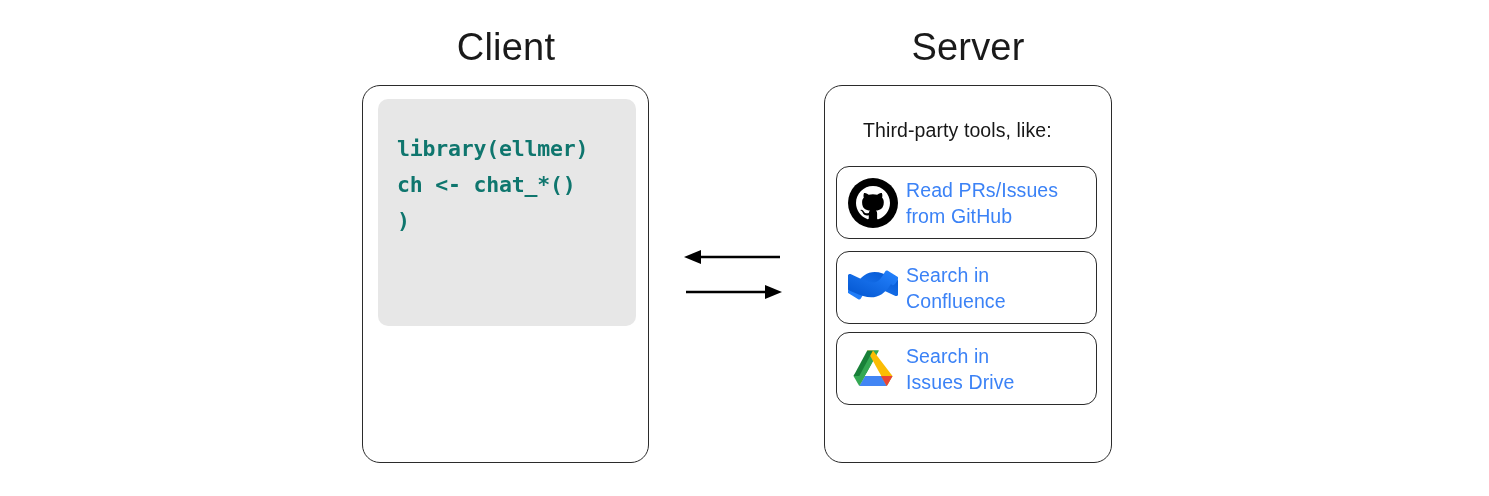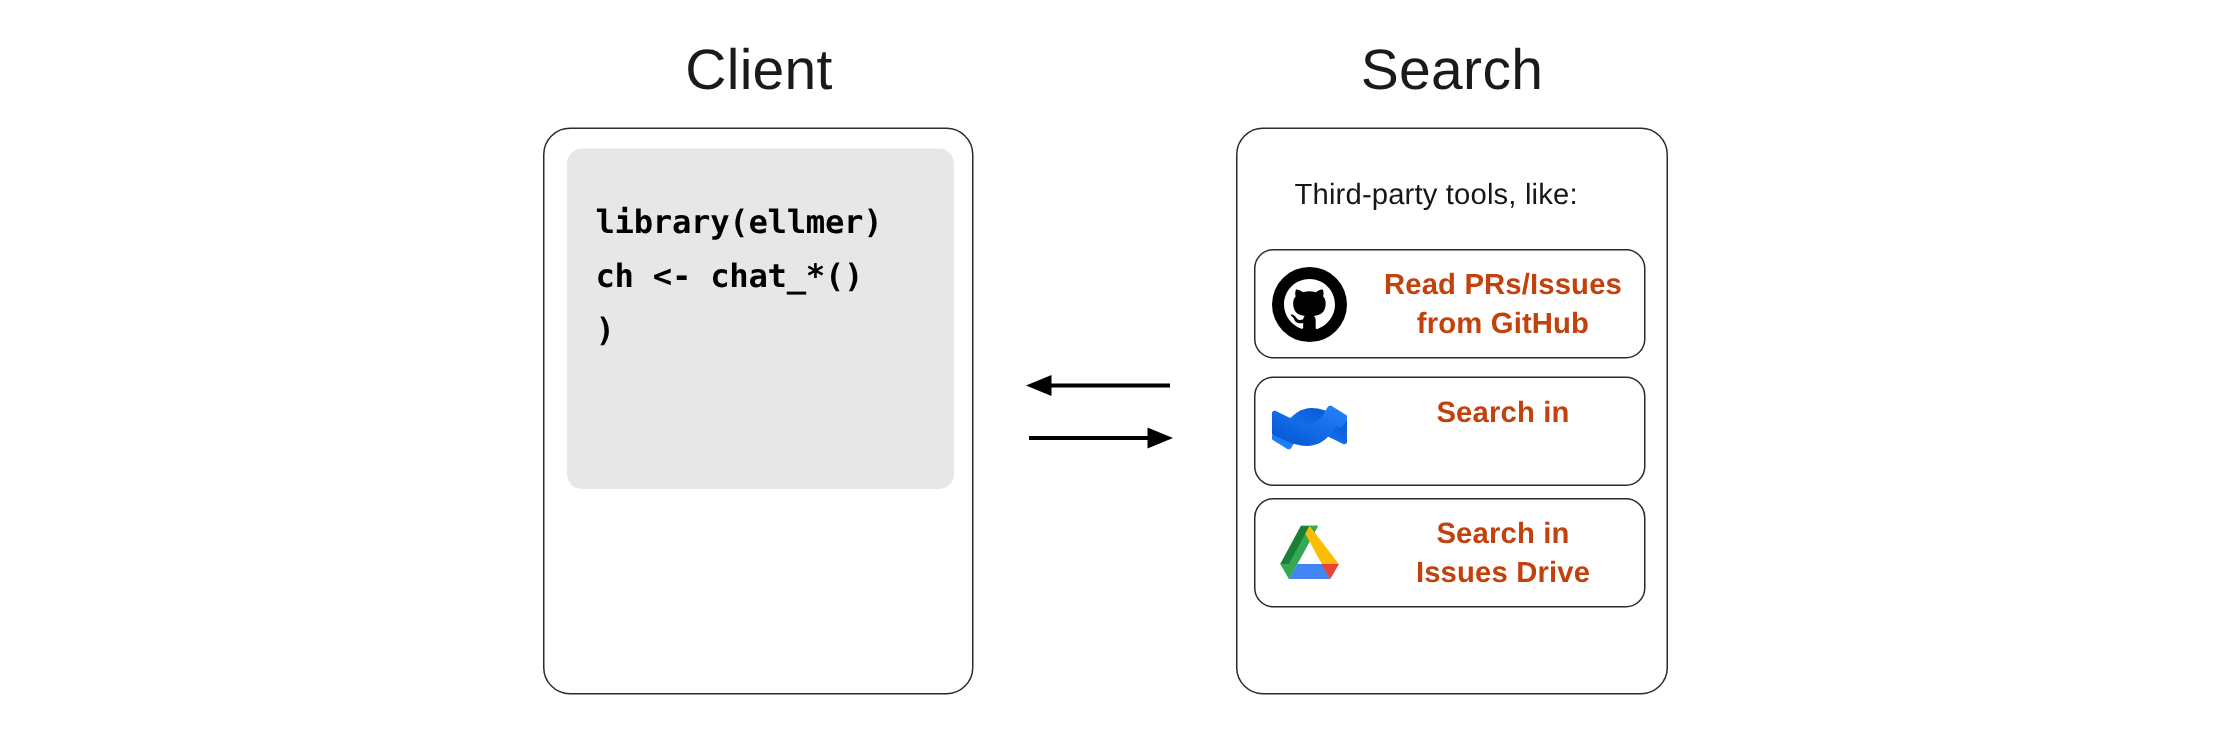--- a/index.html
+++ b/index.html
@@ -55,21 +55,21 @@
     height: 227px;
     background: #e7e7e7;
     border-radius: 10px;
     box-sizing: border-box;
     padding: 32px 0 0 19px;
   }
   .code-line {
     font-family: "DejaVu Sans Mono", "Liberation Mono", monospace;
     font-size: 21.5px;
     font-weight: bold;
-    color: #000000;
+    color: #0f766e;
     line-height: 36px;
     white-space: pre;
     letter-spacing: -0.2px;
   }
 
   
   #arrows {
     position: absolute;
     left: 676px;
     top: 238px;
@@ -107,25 +107,25 @@
     left: 11px;
     top: 11px;
     width: 50px;
     height: 50px;
   }
   .tool-label {
     position: absolute;
     right: -2px;
     top: 11px;
     width: 192px;
-    text-align: center;
+    text-align: left;
     font-size: 19.5px;
     line-height: 25.5px;
-    color: #c2410c;
-    font-weight: 700;
+    color: #3b82f6;
+    font-weight: 400;
     letter-spacing: 0.1px;
   }
   .tool-label span { display: block; white-space: nowrap; }
 </style>
 </head>
 <body>
 
 <div id="stage">
 
   <div class="panel-title" id="client-title">Client</div>
@@ -144,21 +144,21 @@
       <line x1="104" y1="19" x2="22" y2="19" stroke="#000000" stroke-width="2.6"></line>
       <polygon points="8,19 25,12 25,26" fill="#000000"></polygon>
     </g>
 
     <g>
       <line x1="10" y1="54" x2="92" y2="54" stroke="#000000" stroke-width="2.6"></line>
       <polygon points="106,54 89,47 89,61" fill="#000000"></polygon>
     </g>
   </svg>
 
-  <div class="panel-title" id="server-title">Search</div>
+  <div class="panel-title" id="server-title">Server</div>
 
   <div class="panel" id="server-panel">
 
     <div id="server-caption">Third-party tools, like:</div>
 
     <div class="tool-card" id="tool-card-0">
       <svg class="tool-icon" viewBox="0 0 100 100">
         <circle cx="50" cy="50" r="50" fill="#000000"></circle>
         <path fill="#ffffff" d="M50 16c-18.8 0-34 15.2-34 34 0 15 9.8 27.8 23.3 32.3 1.7.3 2.3-.7 2.3-1.6 0-.8 0-3.4-.05-6.2-9.5 2.1-11.5-4-11.5-4-1.55-3.95-3.8-5-3.8-5-3.1-2.1.24-2.06.24-2.06 3.4.24 5.2 3.5 5.2 3.5 3.05 5.2 8 3.7 9.95 2.83.3-2.2 1.2-3.7 2.15-4.56-7.6-.86-15.6-3.8-15.6-16.9 0-3.74 1.35-6.8 3.5-9.2-.35-.86-1.5-4.34.34-9.05 0 0 2.85-.9 9.35 3.5 2.7-.76 5.6-1.13 8.5-1.15 2.9.02 5.8.39 8.5 1.15 6.5-4.4 9.35-3.5 9.35-3.5 1.85 4.71.7 8.19.35 9.05 2.15 2.4 3.5 5.46 3.5 9.2 0 13.14-8 16.03-15.65 16.87 1.25 1.07 2.35 3.16 2.35 6.37 0 4.6-.05 8.3-.05 9.43 0 .92.6 1.99 2.35 1.65C74.25 77.77 84 64.98 84 50c0-18.8-15.2-34-34-34z"></path>
       </svg>
@@ -178,20 +178,21 @@
           <linearGradient id="confGradBot" x1="100%" y1="0%" x2="0%" y2="100%">
             <stop offset="0%" stop-color="#0052CC"></stop>
             <stop offset="100%" stop-color="#2684FF"></stop>
           </linearGradient>
         </defs>
         <path fill="url(#confGradBot)" d="M11 74.5c-1.6 2.6-3.4 5.6-4.9 8 -1.1 1.9-.5 4.3 1.4 5.4l20.6 12.7c1.9 1.2 4.5.6 5.6-1.4 1.3-2.2 3-5 4.8-8 12.7-21 25.5-18.4 48.5-7.4l20.4 9.7c2 .95 4.4.06 5.3-2l9.8-22.2c.9-2-.02-4.4-2-5.3 -4.3-2-12.9-6.1-20.6-9.8C66.6 36.2 43 37.1 22.3 70.5 18.3 64.7 14.6 69 11 74.5Z" transform="translate(-6,-22) scale(0.94)"></path>
         <path fill="url(#confGradTop)" d="M89 25.5c1.6-2.6 3.4-5.6 4.9-8 1.1-1.9.5-4.3-1.4-5.4L71.9-.6c-1.9-1.2-4.5-.6-5.6 1.4-1.3 2.2-3 5-4.8 8C48.8 29.8 36 27.2 13 16.2L-7.4 6.5c-2-.95-4.4-.06-5.3 2l-9.8 22.2c-.9 2 .02 4.4 2 5.3 4.3 2 12.9 6.1 20.6 9.8 34.3 16 57.9 15.1 78.6-18.3 4 5.8 7.7 1.5 10.3-2Z" transform="translate(12,16) scale(0.94)"></path>
       </svg>
       <div class="tool-label">
         <span>Search in</span>
+        <span>Confluence</span>
       </div>
     </div>
 
     <div class="tool-card" id="tool-card-2">
       <svg class="tool-icon" viewBox="0 0 100 100">
 
         <polygon fill="#4285F4" points="22.5,84 77.5,84 89,64 34,64"></polygon>
 
         <polygon fill="#34A853" points="50,13 22.5,84 34,64 61.5,13"></polygon>
         <polygon fill="#34A853" points="50,13 11,64 22.5,84 61.5,13"></polygon>

